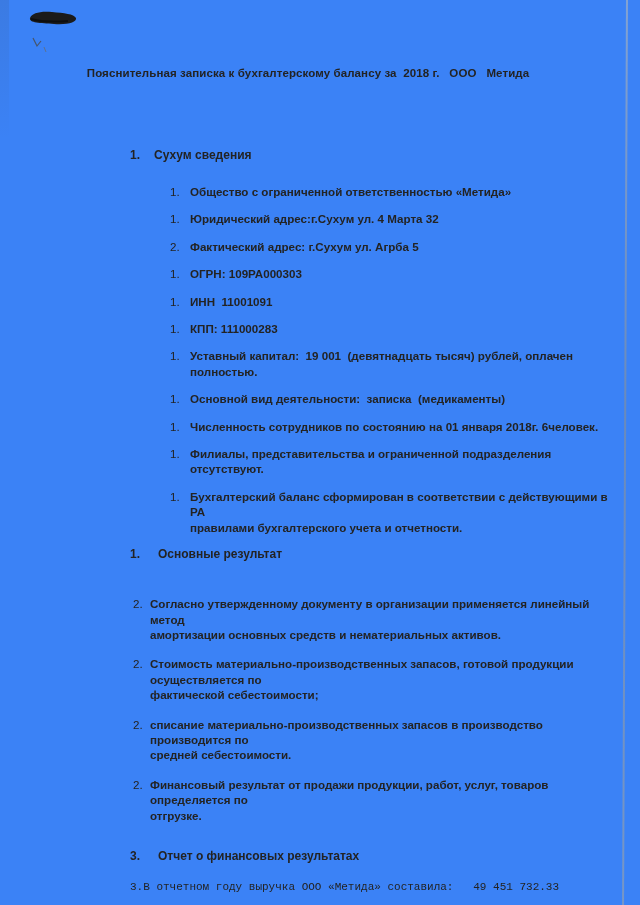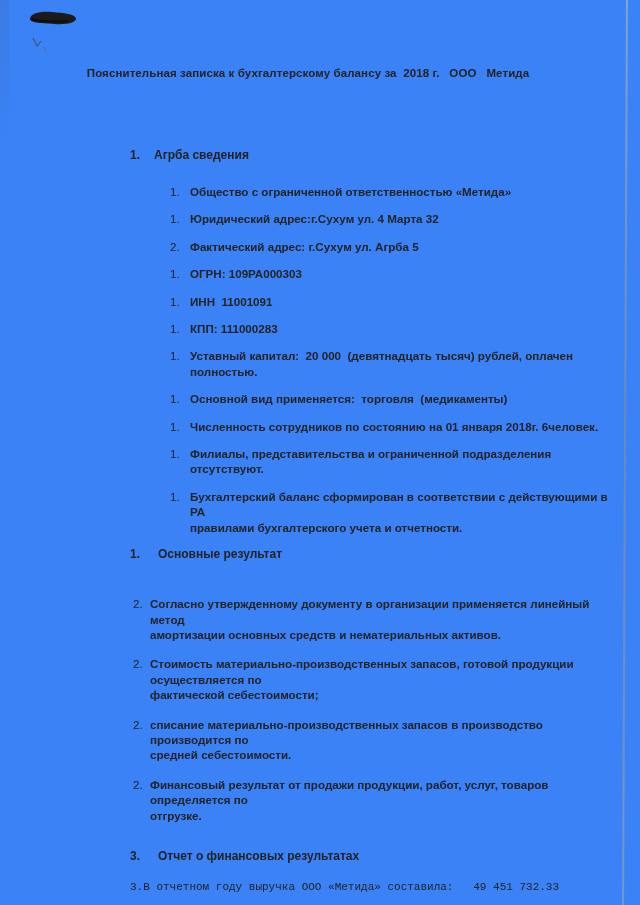--- a/index.html
+++ b/index.html
@@ -72,21 +72,21 @@
   </svg>
   <div class="left-shade"></div>
   <div class="scan-edge"></div>
 
   <div class="title">Пояснительная записка к бухгалтерскому балансу за  2018 г.   ООО   Метида</div>
 
   <div class="content">
 
     <div class="head sec1-head">
       <span class="hnum">1.</span>
-      <span class="hlabel">Агрба сведения</span>
+      <span class="hlabel">Сухум сведения</span>
     </div>
 
     <div class="li s1">
       <span class="num">1.</span>
       <span class="txt">Общество с ограниченной ответственностью «Метида»</span>
     </div>
     <div class="li s1">
       <span class="num">1.</span>
       <span class="txt">Юридический адрес:г.Сухум ул. 4 Марта 32</span>
     </div>
@@ -101,25 +101,25 @@
     <div class="li s1">
       <span class="num">1.</span>
       <span class="txt">ИНН  11001091</span>
     </div>
     <div class="li s1">
       <span class="num">1.</span>
       <span class="txt">КПП: 111000283</span>
     </div>
     <div class="li s1">
       <span class="num">1.</span>
-      <span class="txt">Уставный капитал:  20 000  (девятнадцать тысяч) рублей, оплачен полностью.</span>
+      <span class="txt">Уставный капитал:  19 001  (девятнадцать тысяч) рублей, оплачен полностью.</span>
     </div>
     <div class="li s1">
       <span class="num">1.</span>
-      <span class="txt">Основной вид применяется:  торговля  (медикаменты)</span>
+      <span class="txt">Основной вид деятельности:  записка  (медикаменты)</span>
     </div>
     <div class="li s1">
       <span class="num">1.</span>
       <span class="txt">Численность сотрудников по состоянию на 01 января 2018г. 6человек.</span>
     </div>
     <div class="li s1">
       <span class="num">1.</span>
       <span class="txt">Филиалы, представительства и ограниченной подразделения отсутствуют.</span>
     </div>
     <div class="li s1">

